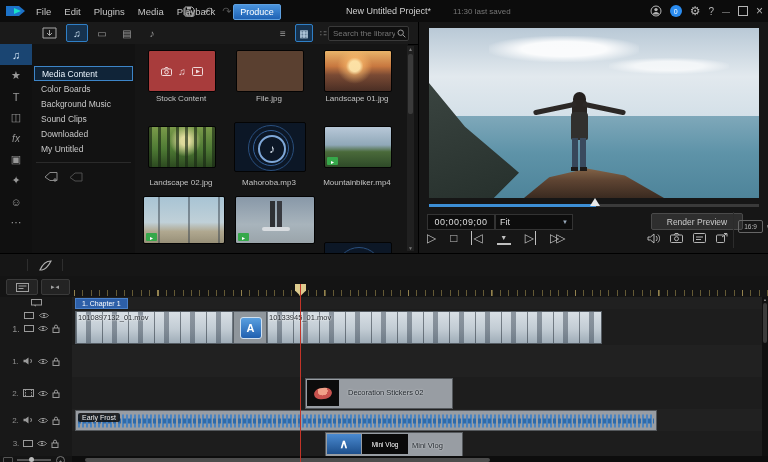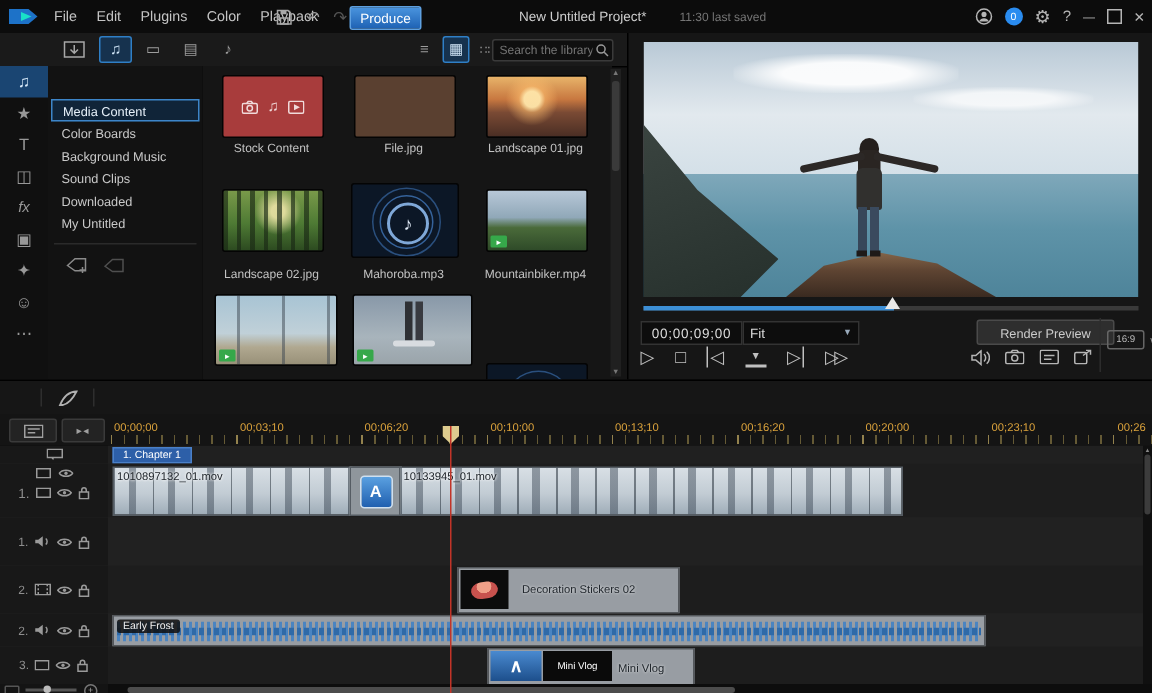--- a/index.html
+++ b/index.html
@@ -69,21 +69,21 @@
     <div class="abs" style="left:5px;top:4px;width:22px;height:14px;">
       <svg width="22" height="14" viewBox="0 0 22 14">
           <polygon points="1,2 14,2 20,7 14,12 1,12" fill="#1d72c8"></polygon>
           <polygon points="9,4 16,7 9,10" fill="#19e0c8"></polygon>
         </svg>
     </div>
     <div class="abs flex" style="left:36px;top:0;height:22px;gap:13px;">
       <span class="menu-item">File</span>
       <span class="menu-item">Edit</span>
       <span class="menu-item">Plugins</span>
-      <span class="menu-item">Color</span>
+      <span class="menu-item">Media</span>
       <span class="menu-item">Playback</span>
     </div>
     <div class="abs flex" style="left:184px;top:0;height:22px;gap:9px;">
       <span class="ic">
         <svg width="11" height="11" viewBox="0 0 11 11">
             <path d="M1 1h7l2 2v7H1z" fill="none" stroke="#a8a8a8"></path>
             <rect x="3" y="6" width="5" height="4" fill="none" stroke="#a8a8a8"></rect>
             <rect x="3" y="1" width="4" height="2.5" fill="#a8a8a8"></rect>
           </svg>
       </span>
@@ -350,31 +350,20 @@
 
     <div class="abs" style="left:0;top:22px;width:768px;height:21px;background:#141414;border-bottom:1px solid #000;">
       <span class="abs ic" style="left:6px;top:3px;width:30px;height:14px;background:#232323;border:1px solid #3a3a3a;border-radius:2px;">
         <svg width="13" height="9" viewBox="0 0 13 9">
             <rect x="0.5" y="0.5" width="12" height="8" fill="none" stroke="#a0a0a0"></rect>
             <path d="M2.5 3h8M2.5 5.5h5" stroke="#a0a0a0"></path>
           </svg>
       </span>
       <span class="abs ic" style="left:41px;top:3px;width:27px;height:14px;background:#232323;border:1px solid #3a3a3a;border-radius:2px;color:#a0a0a0;font-size:7px;letter-spacing:1px;">▸◂</span>
 
-      <div class="abs" style="left:0;top:4px;width:768px;height:10px;">
-        <span class="ticklabel" style="left:76px;">00;00;00</span>
-        <span class="ticklabel" style="left:160px;">00;03;10</span>
-        <span class="ticklabel" style="left:243px;">00;06;20</span>
-        <span class="ticklabel" style="left:327px;">00;10;00</span>
-        <span class="ticklabel" style="left:410px;">00;13;10</span>
-        <span class="ticklabel" style="left:494px;">00;16;20</span>
-        <span class="ticklabel" style="left:577px;">00;20;00</span>
-        <span class="ticklabel" style="left:661px;">00;23;10</span>
-        <span class="ticklabel" style="left:745px;">00;26</span>
-      </div>
       <div class="abs tickstrip" style="left:74px;top:14px;width:694px;height:6px;"></div>
 
       <div class="abs" style="left:295px;top:8px;width:11px;height:12px;background:#ddcb8e;box-shadow:0 0 0 1px #8a7a40;clip-path:polygon(0 0,100% 0,100% 55%,50% 100%,0 55%);"></div>
     </div>
 
     <div class="abs trkhdr" style="left:0;top:43px;width:72px;height:12px;">
       <svg width="11" height="8" viewBox="0 0 11 8">
           <rect x="0.5" y="0.5" width="10" height="5.5" fill="none" stroke="#9a9a9a"></rect>
           <path d="M3 6l1.5 1.8L5 6" fill="#9a9a9a"></path>
         </svg>

